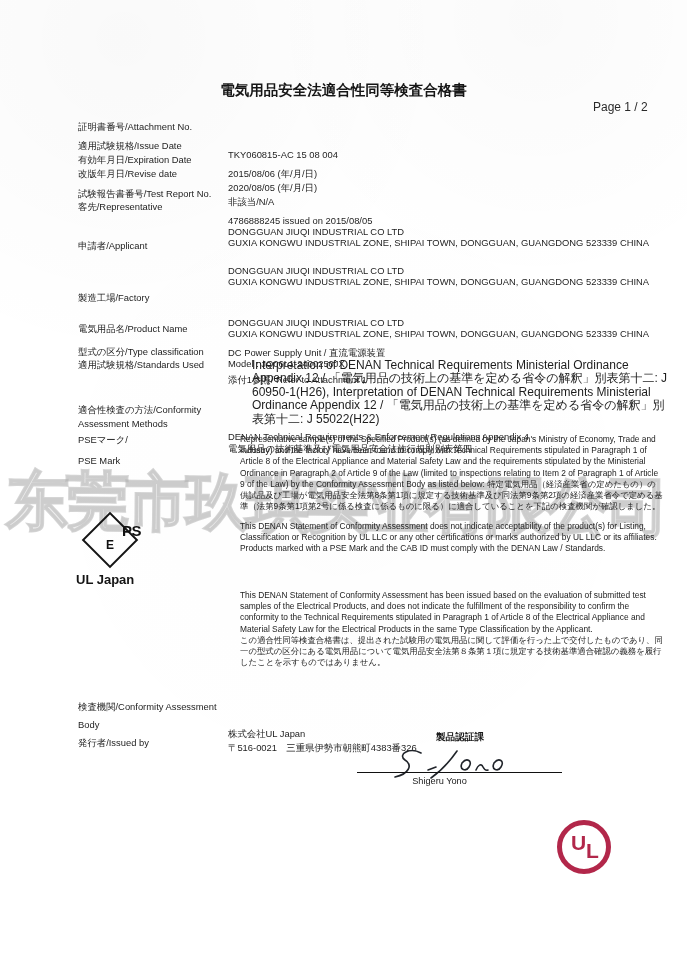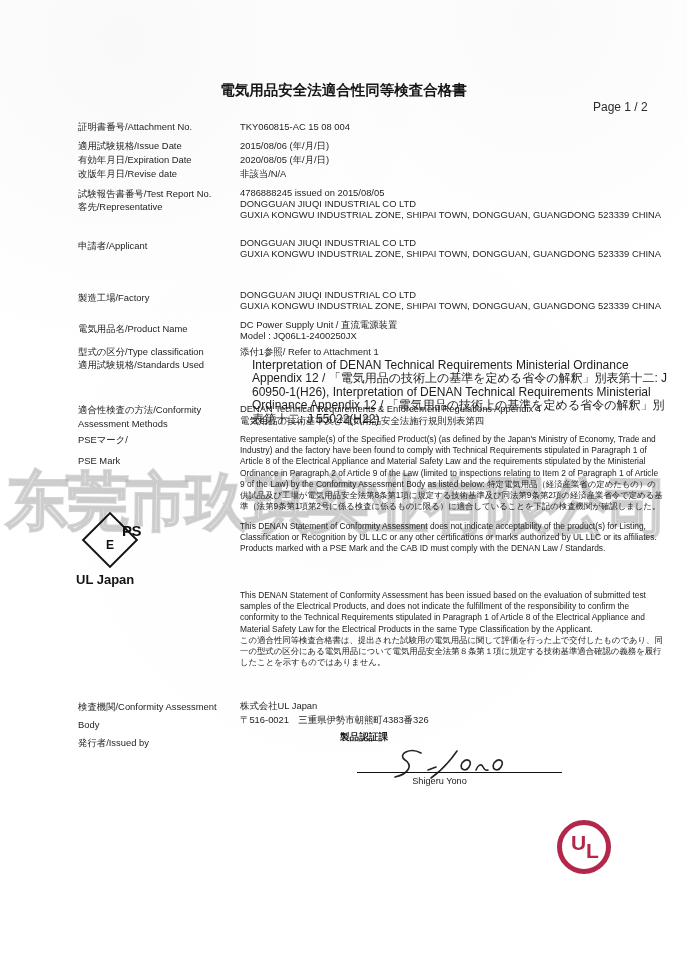--- a/index.html
+++ b/index.html
@@ -9,21 +9,21 @@
     position:relative; width:687px; height:974px; margin:0 auto;
     background:
       radial-gradient(circle at 18% 4%, rgba(0,0,0,0.025), transparent 30%),
       radial-gradient(circle at 78% 2%, rgba(0,0,0,0.02), transparent 25%),
       radial-gradient(circle at 50% 50%, rgba(0,0,0,0.008), transparent 60%),
       #ffffff;
     overflow:hidden;
   }
   .t { position:absolute; font-size:9.4px; color:#1d1d1d; white-space:nowrap; line-height:1.15; }
   .lbl { left:78px; }
-  .val { left:240px; }
+  .val { left:228px;margin-top:28px; }
   .title { position:absolute; width:100%; text-align:center; top:62px; font-size:14px; font-weight:bold; letter-spacing:0.4px; color:#161616; }
   .subtitle { position:absolute; width:100%; text-align:center; top:81px; font-size:14.5px; font-weight:bold; color:#161616; }
   .pageind { position:absolute; left:593px; top:100px; font-size:12px; color:#2a2a2a; }
   .para { position:absolute; left:240px; width:424px; font-size:8.4px; line-height:11.2px; color:#222; white-space:normal; }
   .para .jp { display:block; }
   .stdval { position:absolute; left:252px; width:424px; font-size:12px; line-height:13.4px; color:#1d1d1d; white-space:normal; }
   .watermark {
     position:absolute; left:6px; top:462px; width:720px;
     font-size:63px; font-weight:bold; letter-spacing:-3px; white-space:nowrap;
     color:rgba(195,195,195,0.30);
@@ -31,21 +31,21 @@
     transform:rotate(0.6deg);
     pointer-events:none;
   }
   
   .pse-wrap { position:absolute; left:79px; top:509px; width:62px; height:62px; }
   .pse-diamond { position:absolute; left:11px; top:11px; width:40px; height:40px; border:2.2px solid #151515; transform:rotate(45deg); background:transparent; }
   .pse-ps { position:absolute; left:0; top:13px; width:62px; text-align:right; font-size:15px; font-weight:bold; letter-spacing:-0.5px; color:#111; }
   .pse-e  { position:absolute; left:0; top:29px; width:62px; text-align:center; font-size:12px; font-weight:bold; color:#111; }
   .pse-caption { position:absolute; left:40px; top:572px; width:140px; text-align:left; font-size:13px; font-weight:bold; color:#141414; left:76px; }
   
-  .sig-dept { position:absolute; left:340px; top:731px; width:240px; text-align:left; font-size:9.6px; font-weight:bold; color:#1b1b1b; }
+  .sig-dept { position:absolute; left:340px; top:731px; width:240px; text-align:center; font-size:9.6px; font-weight:bold; color:#1b1b1b; }
   .sig-name { position:absolute; left:340px; top:744px; width:240px; text-align:center; font-size:9.8px; font-weight:bold; color:#1b1b1b; }
   .sig-svg { position:absolute; left:388px; top:749px; }
   .sig-line { position:absolute; left:357px; top:772px; width:205px; border-top:1.4px solid #111; }
   .sig-printed { position:absolute; left:357px; top:776px; width:165px; text-align:center; font-size:9.2px; color:#1b1b1b; }
   
   .ul-logo { position:absolute; left:557px; top:820px; width:54px; height:54px; border:5px solid #b2274a; border-radius:50%; }
   .ul-u { position:absolute; left:9px; top:6px; font-size:21px; font-weight:bold; color:#b2274a; font-family:"Liberation Sans",sans-serif; }
   .ul-l { position:absolute; left:24px; top:14px; font-size:21px; font-weight:bold; color:#b2274a; }
 </style>
 </head>

